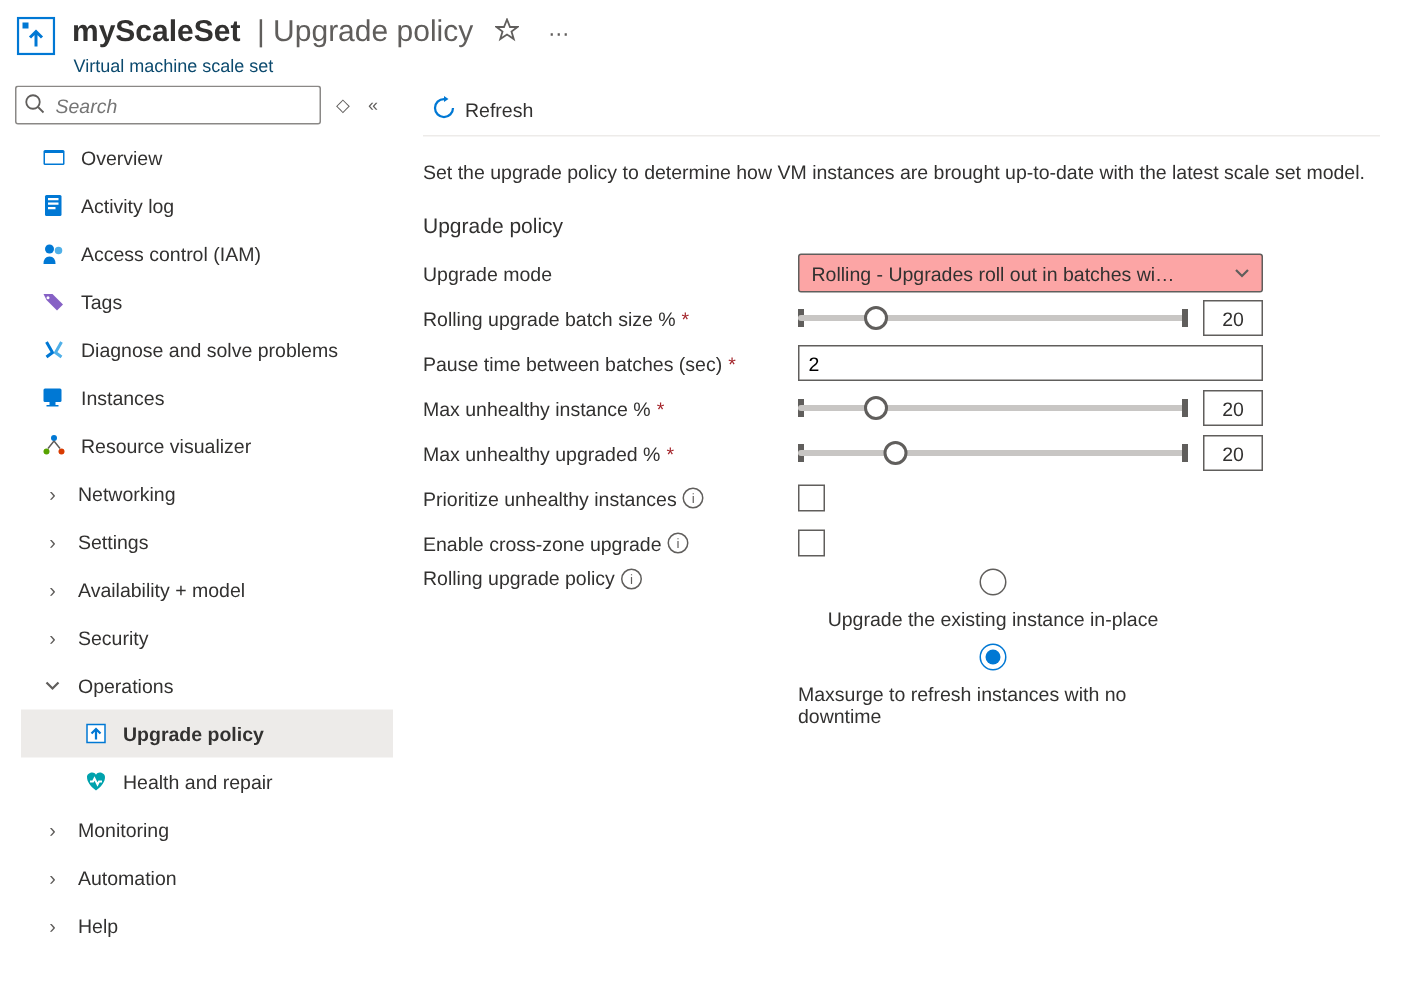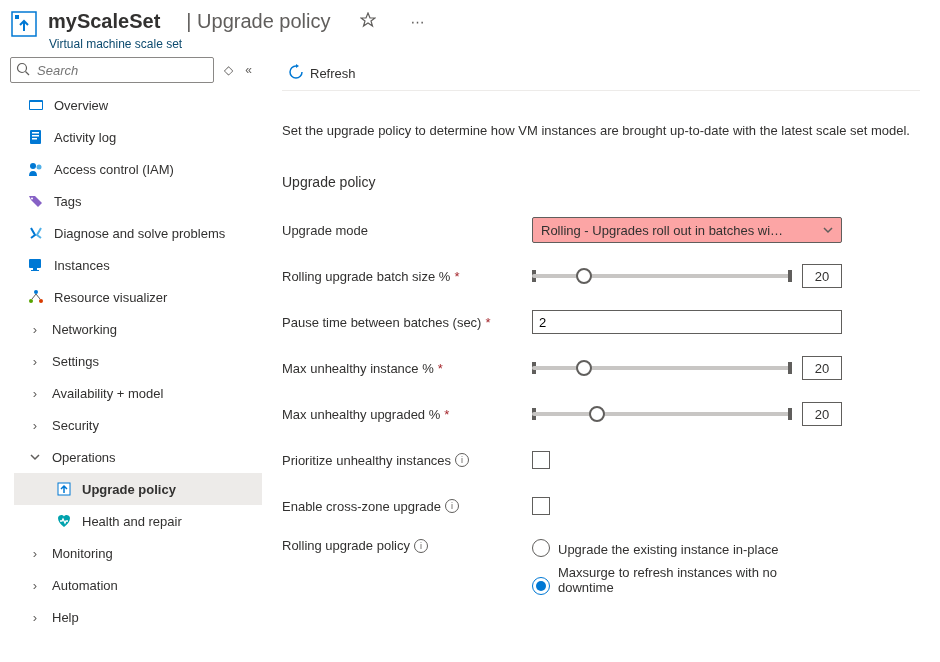--- a/index.html
+++ b/index.html
@@ -1,59 +1,59 @@
 <!DOCTYPE html>
 <html><head>
 <meta charset="utf-8">
 <style>
 * { box-sizing: border-box; margin: 0; padding: 0; font-family: "Segoe UI", Arial, sans-serif; }
 body { background: #fff; color: #323130; font-size: 13px; width: 940px; height: 662px; overflow: hidden; }
 .root { display: flex; flex-direction: column; height: 100%; }
 .header { display: flex; align-items: flex-start; padding: 8px 10px 6px 10px; gap: 10px; }
 .header-icon { width: 28px; height: 28px; display: flex; align-items: center; justify-content: center; margin-top: 2px; }
 .header-titles { flex: 1; }
-.title-row { display: flex; align-items: center; gap: 26px; }
+.title-row { display: flex; align-items: center; gap: 11px; }
 .page-title { font-size: 20px; font-weight: 600; color: #323130; }
 .page-subtitle { font-size: 20px; font-weight: 400; color: #605e5c; }
 .subtitle { font-size: 12px; color: #0c4a6e; margin-top: 2px; margin-left: 1px; }
 .star-btn, .more-btn { background: none; border: none; cursor: pointer; padding: 4px; color: #605e5c; font-size: 14px; }
 .body { flex: 1; display: flex; overflow: hidden; }
 .sidebar { width: 262px; display: flex; flex-direction: column; padding-right: 0; }
 .search-row { display: flex; align-items: center; gap: 8px; padding: 0 8px 6px 10px; }
 .search-box { flex: 1; position: relative; }
 .search-box input { width: 100%; height: 26px; border: 1px solid #8a8886; border-radius: 2px; padding: 0 6px 0 26px; font-size: 13px; color: #605e5c; font-style: italic; }
 .search-box .s-icon { position: absolute; left: 6px; top: 5px; color: #605e5c; }
 .pin-btn, .collapse-btn { background: none; border: none; cursor: pointer; color: #605e5c; font-size: 12px; padding: 2px; }
 .nav { overflow-y: auto; flex: 1; padding-bottom: 10px; margin-left: 14px; }
 .nav-item { display: flex; align-items: center; height: 32px; padding: 0 10px 0 14px; cursor: pointer; gap: 10px; font-size: 13px; color: #323130; }
 .nav-item.indent { padding-left: 42px; }
 .nav-item.active { background: #edebe9; font-weight: 600; }
 .nav-icon { width: 16px; height: 16px; display: inline-flex; align-items: center; justify-content: center; flex-shrink: 0; }
 .chev { width: 14px; display: inline-flex; align-items: center; justify-content: center; color: #605e5c; }
-.main { flex: 1; display: flex; flex-direction: column; padding: 0 20px 0 20px; gap: 16px; }
+.main { flex: 1; display: flex; flex-direction: column; padding: 0 20px 0 20px; }
 .toolbar { display: flex; align-items: center; height: 34px; gap: 8px; border-bottom: 1px solid #edebe9; margin-bottom: 16px; }
 .toolbar-btn { display: flex; align-items: center; gap: 6px; background: none; border: none; cursor: pointer; font-size: 13px; color: #323130; padding: 4px 6px; }
 .description { font-size: 13px; color: #323130; margin-bottom: 20px; }
 .section-heading { font-size: 14px; color: #323130; margin-bottom: 10px; }
 .form-row { display: flex; align-items: center; min-height: 28px; margin-bottom: 2px; }
 .form-label { width: 250px; font-size: 13px; color: #323130; display: flex; align-items: center; gap: 4px; }
 .required { color: #a4262c; }
 .info-icon { display: inline-flex; width: 14px; height: 14px; border: 1px solid #605e5c; border-radius: 50%; align-items: center; justify-content: center; font-size: 9px; color: #605e5c; cursor: pointer; }
 .form-control { flex: 1; display: flex; align-items: center; gap: 10px; max-width: 310px; }
 .dropdown { width: 100%; height: 26px; border: 1px solid #605e5c; border-radius: 2px; background: #fca5a5; display: flex; align-items: center; justify-content: space-between; padding: 0 8px; font-size: 13px; cursor: pointer; }
 .dropdown span:first-child { overflow: hidden; text-overflow: ellipsis; white-space: nowrap; }
 .slider-wrap { flex: 1; display: flex; align-items: center; position: relative; height: 22px; }
 .slider-track { position: absolute; left: 0; right: 0; height: 4px; background: #c8c6c4; border-radius: 2px; }
 .slider-thumb { position: absolute; width: 16px; height: 16px; border: 2px solid #605e5c; background: #fff; border-radius: 50%; top: 3px; transform: translateX(-50%); }
 .slider-end { position: absolute; width: 4px; height: 12px; background: #605e5c; top: 5px; }
 .slider-val { width: 40px; height: 24px; border: 1px solid #605e5c; display: flex; align-items: center; justify-content: center; font-size: 13px; }
 .text-input { width: 100%; height: 24px; border: 1px solid #605e5c; padding: 0 6px; font-size: 13px; }
 .checkbox { width: 18px; height: 18px; border: 1px solid #605e5c; background: #fff; cursor: pointer; }
 .radio-group { display: flex; flex-direction: column; gap: 8px; }
-.radio-row { display: flex; align-items: flex-end; gap: 8px; cursor: pointer; }
+.radio-row { display: flex; align-items: center; gap: 8px; cursor: pointer; flex-direction: column; }
 .radio { width: 18px; height: 18px; border: 1px solid #605e5c; border-radius: 50%; display: flex; align-items: center; justify-content: center; flex-shrink: 0; margin-top: 1px; }
 .radio.checked { border-color: #0078d4; }
 .radio.checked::after { content: ""; width: 10px; height: 10px; background: #0078d4; border-radius: 50%; }
 .radio-label { font-size: 13px; max-width: 260px; }
 </style>
 </head>
 <body>
 
 <div class="root">
   <div class="header">

